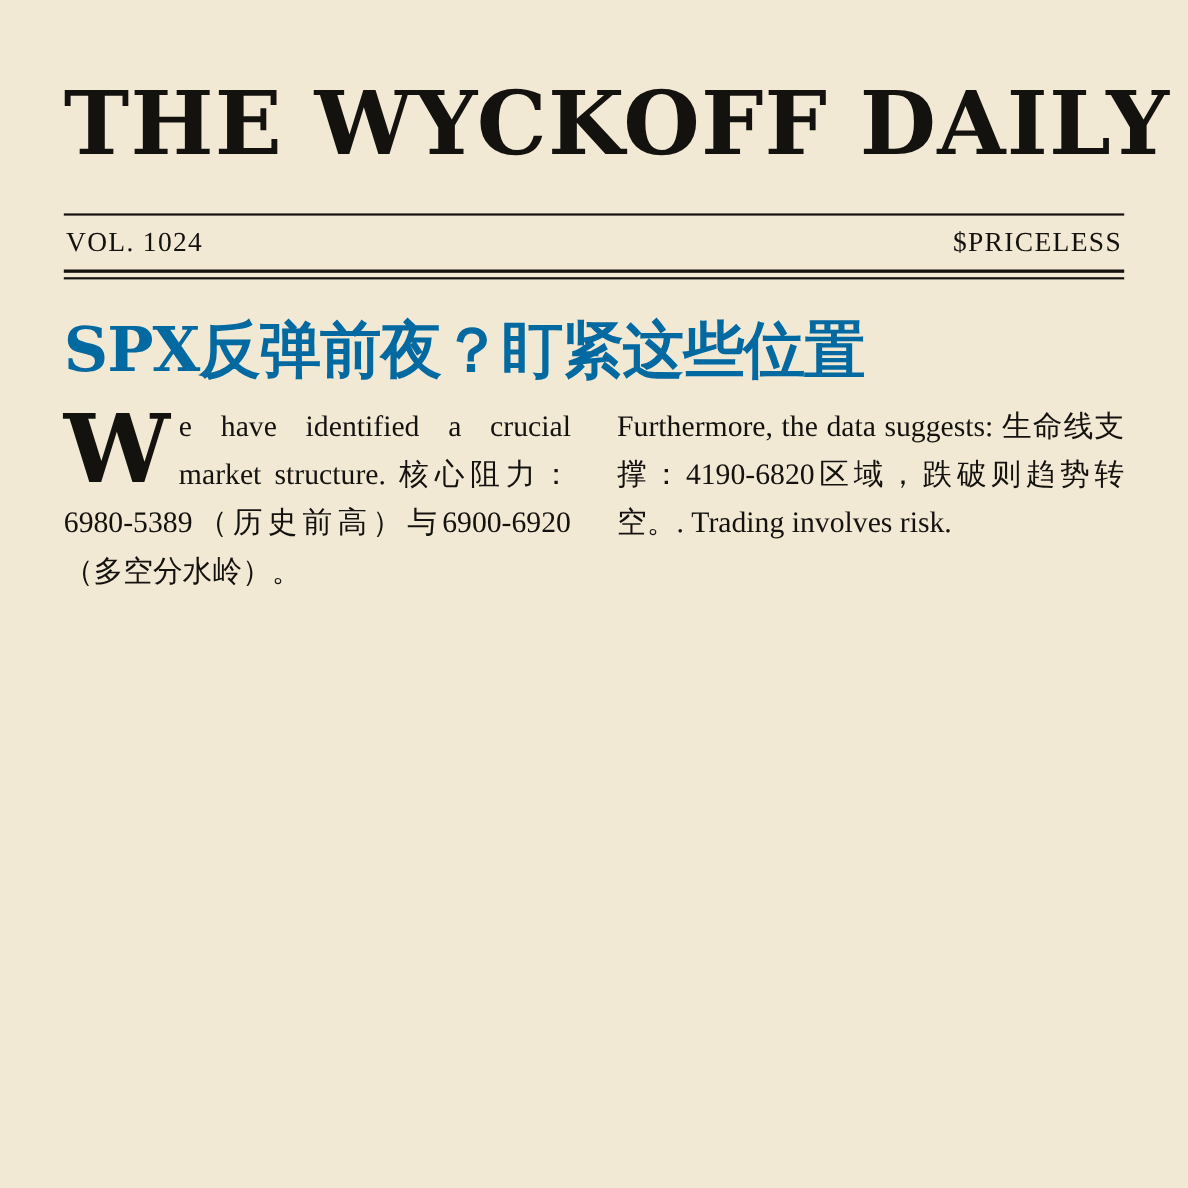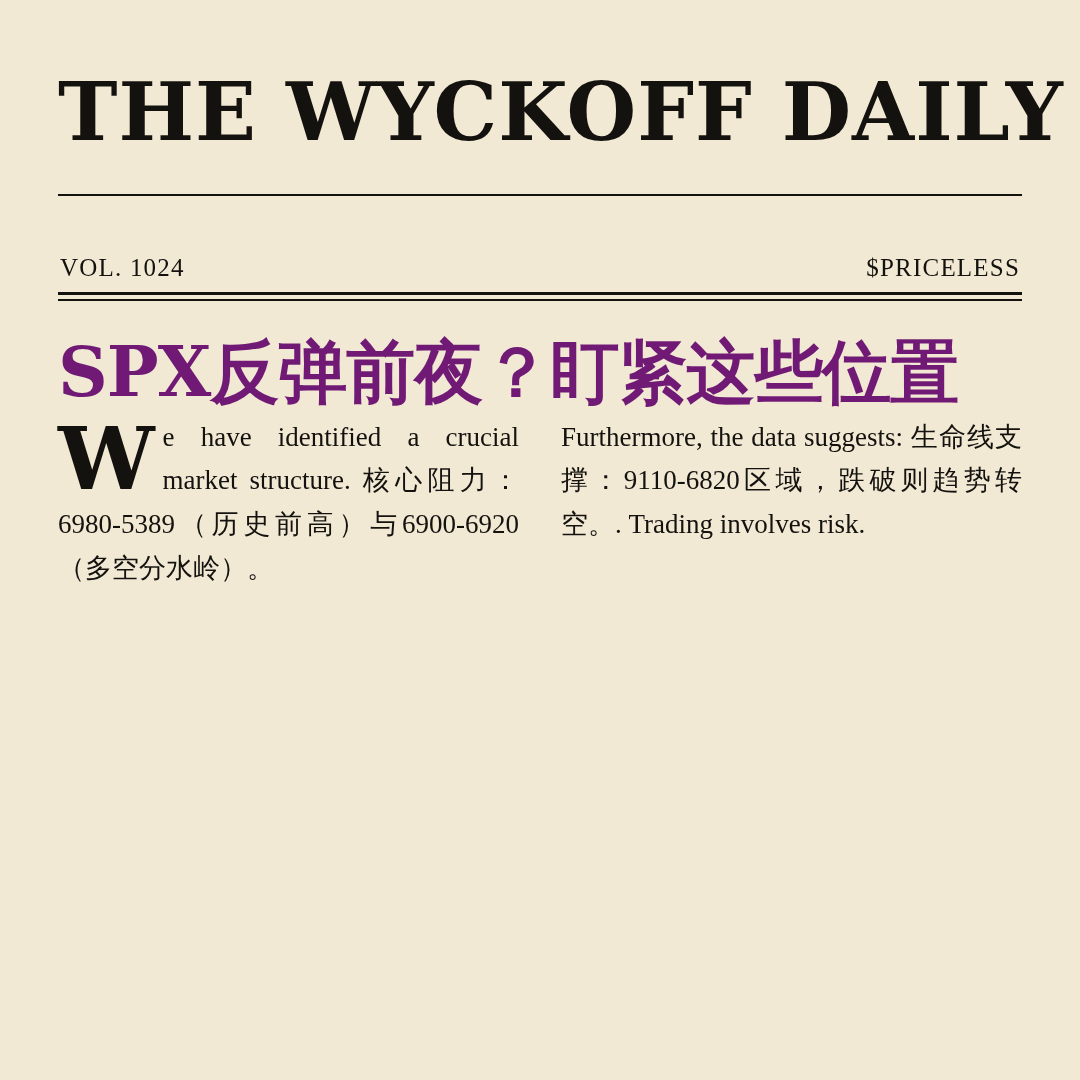--- a/index.html
+++ b/index.html
@@ -49,36 +49,35 @@
     flex: 1;
     text-align: center;
   }
   .folio .left {
     width: 240px;
     text-align: left;
   }
   .folio .right {
     width: 240px;
     text-align: right;
-    margin-top: 47px;
   }
   .rule-double {
     border-top: 3px solid #14120e;
     border-bottom: 2px solid #14120e;
     height: 4px;
     margin-bottom: 34px;
   }
   .headline {
     font-family: "DejaVu Serif", serif;
     font-weight: bold;
-    font-size: 69px;
+    font-size: 56px;
     line-height: 1.08;
     letter-spacing: -1px;
-    margin: 0 0 6px 0;
-    color: #701a75;
+    margin: 0 0 18px 0;
+    color: #0369a1;
   }
   .columns {
     display: flex;
     gap: 42px;
   }
   .col {
     flex: 1;
     font-size: 27px;
     line-height: 1.62;
     text-align: justify;
@@ -116,17 +115,17 @@
 
   <h1 class="headline">SPX反弹前夜？盯紧这些位置</h1>
 
   <div class="columns">
     <div class="col">
       <p>
         <span class="dropcap">W</span><span>e have identified a crucial market structure. 核心阻力：6980-5389（历史前高）与6900-6920（多空分水岭）。</span>
       </p>
     </div>
     <div class="col">
-      <p>Furthermore, the data suggests: 生命线支撑：9110-6820区域，跌破则趋势转空。. Trading involves risk.</p>
+      <p>Furthermore, the data suggests: 生命线支撑：4190-6820区域，跌破则趋势转空。. Trading involves risk.</p>
     </div>
   </div>
 
 </div>
 
 </body></html>

